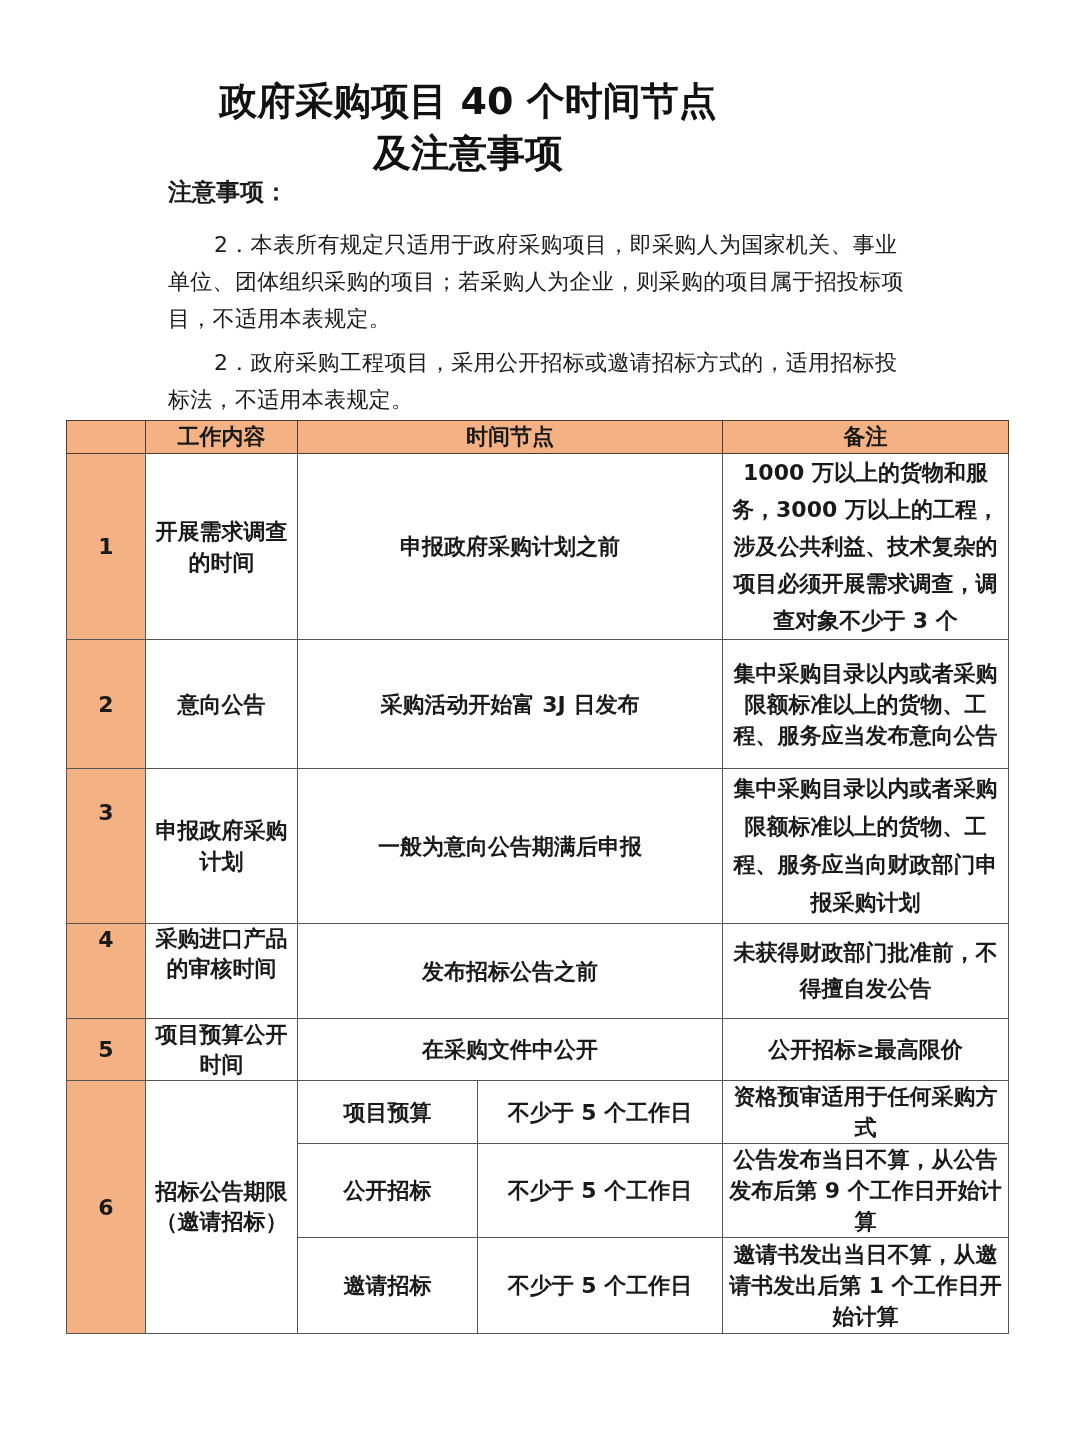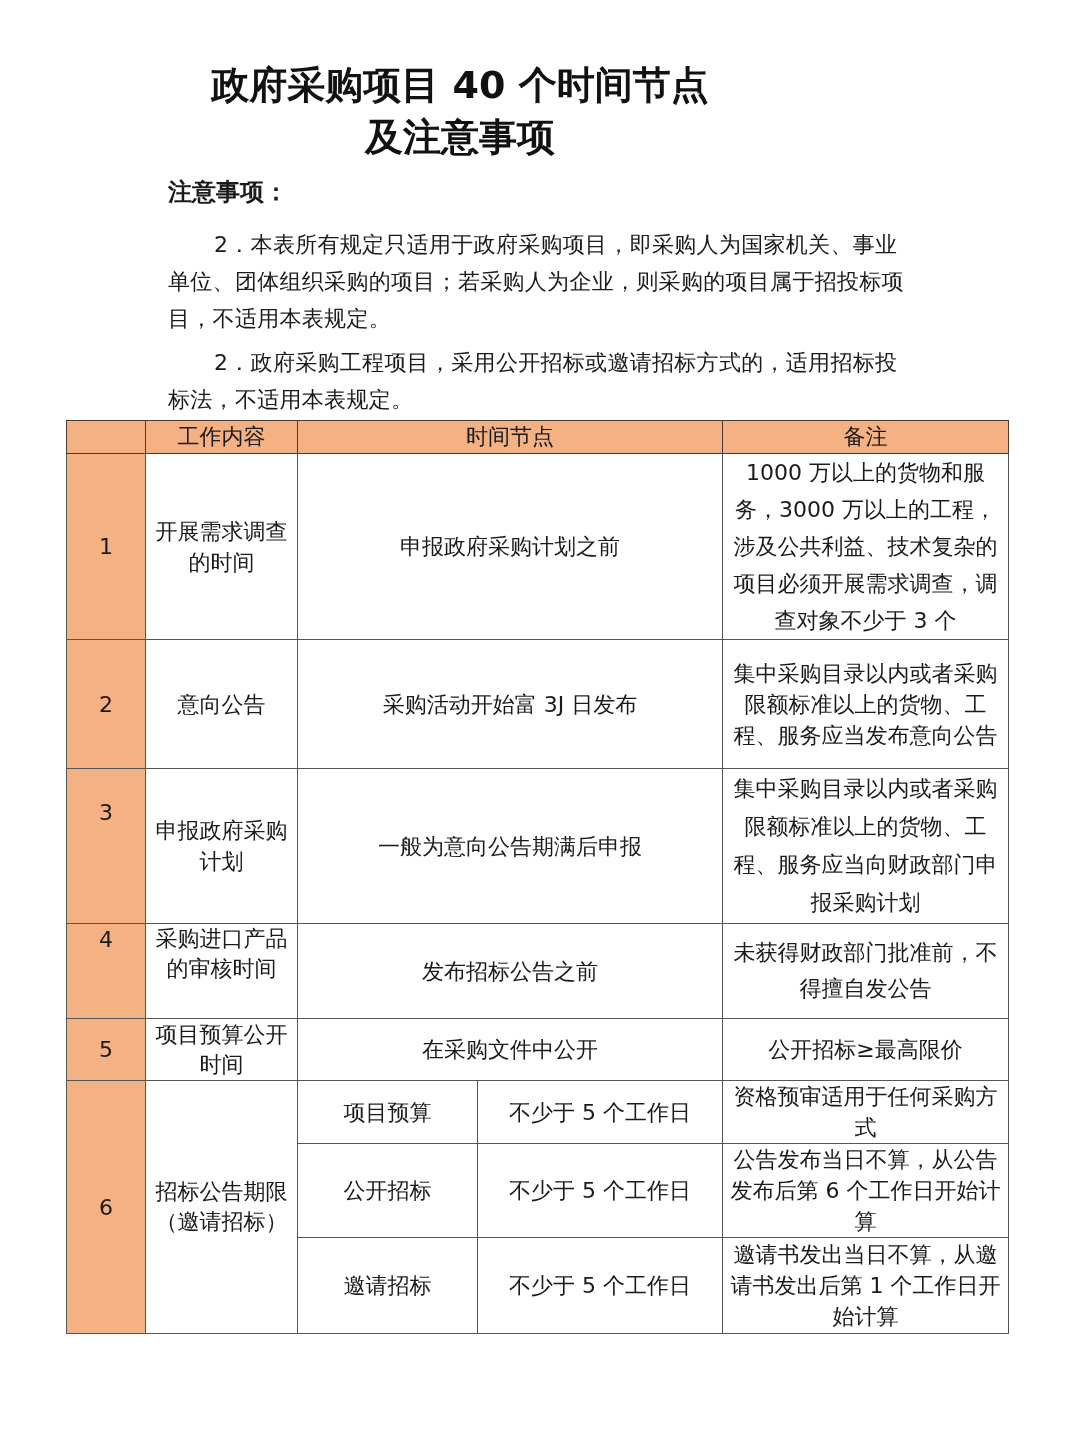--- a/index.html
+++ b/index.html
@@ -1,22 +1,22 @@
 <!DOCTYPE html>
 <html><head>
   <meta charset="utf-8">
   <style>
     html, body { margin: 0; padding: 0; background: #ffffff; }
     body {
       width: 1080px; height: 1438px; position: relative; overflow: hidden;
       font-family: "DejaVu Sans", "Liberation Sans", sans-serif; color: #1a1a1a;
     }
     .title {
-      position: absolute; left: 0; width: 920px; text-align: center;
-      font-weight: bold; font-size: 38px; line-height: 50px; color: #111;
+      position: absolute; left: 8px; width: 920px; text-align: center;
+      font-weight: bold; font-size: 38px; line-height: 50px; color: #111; margin-top: 16px;
     }
     .title.l1 { top: 60px; }
     .title.l2 { top: 112px; }
     .notes-heading {
       position: absolute; left: 168px; top: 176px;
       font-size: 24px; font-weight: bold; line-height: 32px;
     }
     .note {
       position: absolute; left: 168px; width: 750px;
       font-size: 22px; line-height: 37px; text-indent: 46px;
@@ -25,21 +25,21 @@
     .note.n1 { top: 226px; }
     .note.n2 { top: 344px; }
 
     table.main {
       position: absolute; left: 66px; top: 420px;
       width: 942px; border-collapse: collapse; table-layout: fixed;
       font-size: 22px;
     }
     table.main td, table.main th {
       border: 1.5px solid #555; padding: 0 4px; text-align: center;
-      vertical-align: middle; font-weight: normal; line-height: 31px;
+      vertical-align: middle; font-weight: bold; line-height: 31px;
       color: #1a1a1a;
       margin-top: 19px;
     }
     table.main thead th { background: #f4b183; height: 32px; line-height: 28px; border-color:#4a3a30; }
     td.num { background: #f4b183; font-size: 22px; }
     td.num.top { vertical-align: top; padding-top: 6px; }
     td.remark { line-height: 32px; padding: 0 2px; }
     td.remark.tight { line-height: 31px; }
     td.work { line-height: 36px; }
     td.work.tight { line-height: 30px; }
@@ -104,21 +104,21 @@
     <tr style="height:63px">
       <td class="num" rowspan="3">6</td>
       <td class="work tight" rowspan="3">招标公告期限（邀请招标）</td>
       <td>项目预算</td>
       <td>不少于 5 个工作日</td>
       <td class="remark tight">资格预审适用于任何采购方式</td>
     </tr>
     <tr style="height:94px">
       <td>公开招标</td>
       <td>不少于 5 个工作日</td>
-      <td class="remark tight">公告发布当日不算，从公告发布后第 6 个工作日开始计算</td>
+      <td class="remark tight">公告发布当日不算，从公告发布后第 9 个工作日开始计算</td>
     </tr>
     <tr style="height:96px">
       <td>邀请招标</td>
       <td>不少于 5 个工作日</td>
       <td class="remark tight">邀请书发出当日不算，从邀请书发出后第 1 个工作日开始计算</td>
     </tr>
   </tbody>
 </table>
 
 </body></html>

